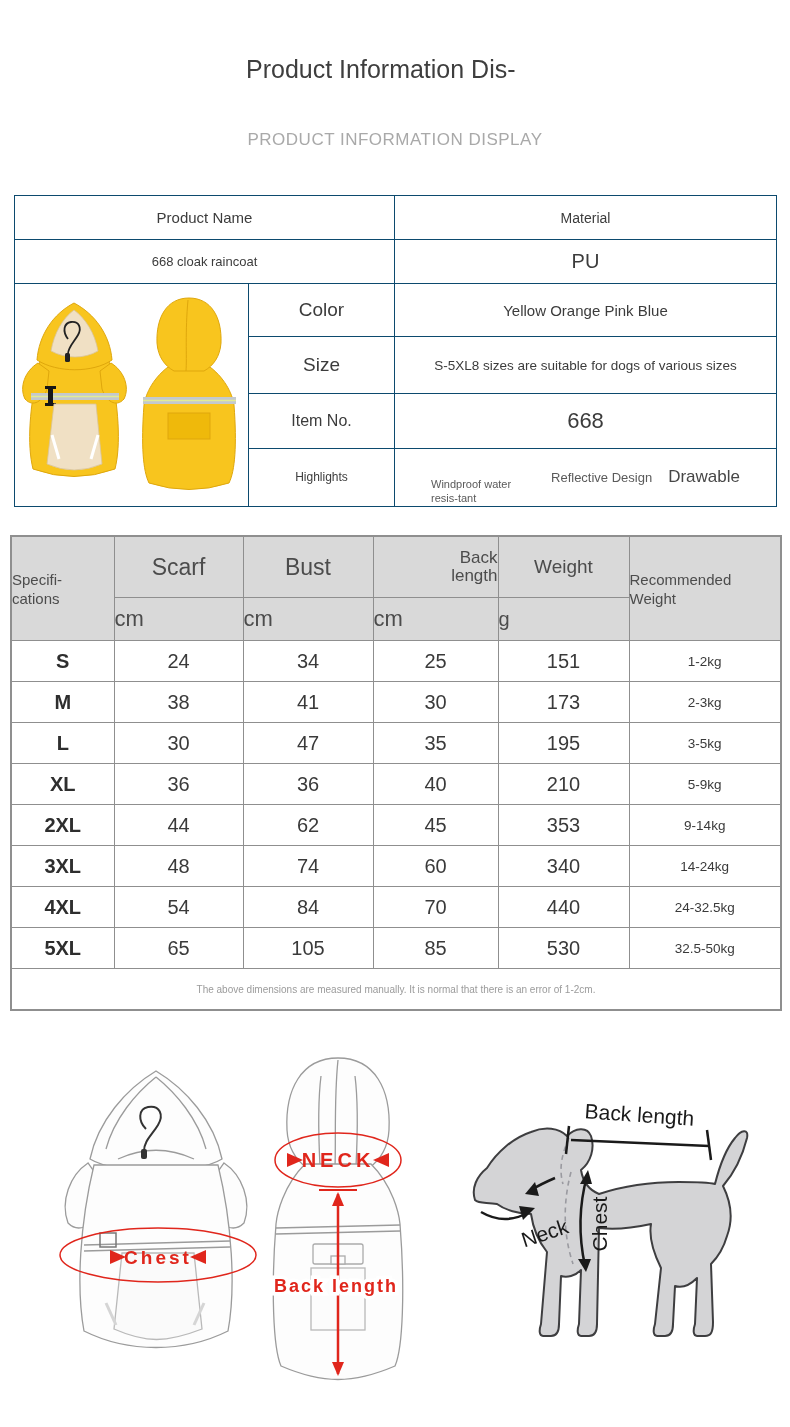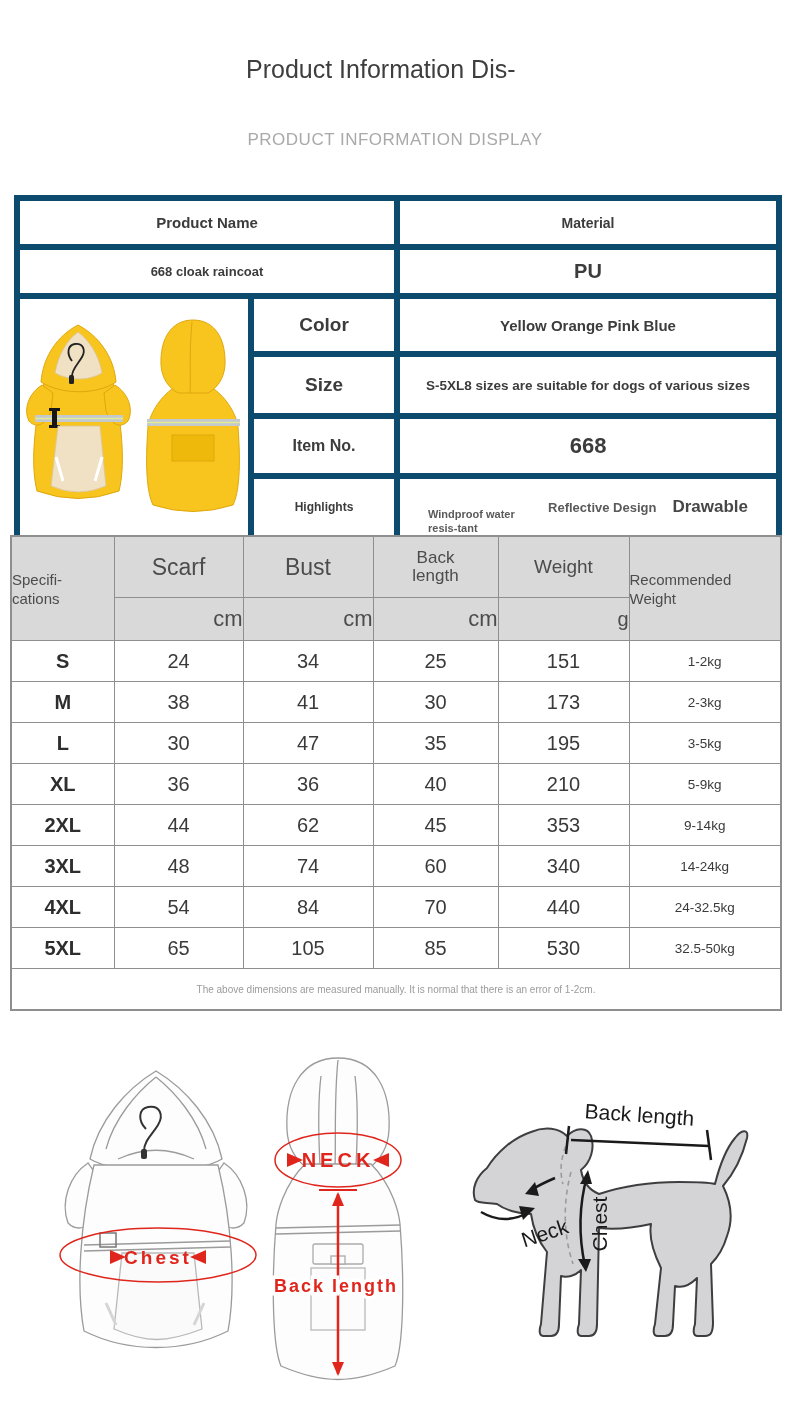--- a/index.html
+++ b/index.html
@@ -6,22 +6,22 @@
   .page{position:relative;width:790px;height:1427px;background:#fff;overflow:hidden;
         font-family:"Liberation Sans",sans-serif;}
   
   .title{position:absolute;left:246px;top:56px;width:300px;font-size:25px;
          color:#3e3e3e;line-height:27px;}
   .subtitle{position:absolute;left:0;top:130px;width:790px;text-align:center;
             font-size:17px;color:#a9a9a9;letter-spacing:.5px;}
   
   table{border-collapse:collapse;table-layout:fixed;}
   .ptable{position:absolute;left:14px;top:195px;width:762px;}
-  .ptable td{border:6px solid #0c4a6e;text-align:center;vertical-align:middle;
-             color:#3c3c3c;padding:0;overflow:hidden;font-weight:bold;}
+  .ptable td{border:1px solid #0c4a6e;text-align:center;vertical-align:middle;
+             color:#3c3c3c;padding:0;overflow:hidden;}
   .pn-label{font-size:15px;height:43px;}
   .mat-label{font-size:14px;height:43px;}
   .pn-value{font-size:13px;color:#585858;height:43px;}
   .mat-value{font-size:20px;height:43px;}
   .lbl-color,.lbl-size{font-size:19px;color:#4a4a4a;}
   .lbl-item{font-size:16px;color:#4a4a4a;}
   .lbl-high{font-size:12px;color:#6a6a6a;}
   .val-color{font-size:15px;color:#585858;}
   .val-size{font-size:13.5px;color:#585858;}
   .val-item{font-size:22px;color:#3a3a3a;}
@@ -29,24 +29,24 @@
   .high-1{font-size:11px;width:104px;text-align:left;line-height:1.3;color:#5a5a5a;margin-top:28px;}
   .high-2{font-size:13px;color:#5a5a5a;}
   .high-3{font-size:17px;color:#474747;}
   .img-cell{padding:0;}
   
   .stable{position:absolute;left:10px;top:535px;width:770px;border:2px solid #8f8f8f;}
   .stable th,.stable td{border:1px solid #8f8f8f;padding:0;}
   .stable th{background:#d9d9d9;color:#4c4c4c;font-weight:normal;vertical-align:middle;}
   .h-corner{text-align:left;padding-left:20px;font-size:15px;line-height:19px;}
   .h-big{font-size:23px;height:60px;text-align:center;}
-  .h-back{font-size:17px;line-height:18px;text-align:center;padding-left:24px;}
+  .h-back{font-size:17px;line-height:18px;text-align:right;padding-left:24px;}
   .h-weight{font-size:19px;text-align:center;}
   .h-rec{text-align:left;padding-left:14px;font-size:15px;line-height:19px;margin-left:12px;}
-  .h-unit{height:42px;font-weight:bold;font-size:22px;color:#2e2e2e;text-align:right;}
+  .h-unit{height:42px;font-weight:bold;font-size:22px;color:#2e2e2e;text-align:left;}
   .h-unit-g{font-size:20px;}
   .stable td{height:40px;text-align:center;background:#fff;}
   .sz{font-weight:bold;font-size:20px;color:#2e2e2e;}
   .num{font-size:20px;color:#3a3a3a;}
   .kg{font-size:13.5px;color:#3a3a3a;}
   .note-cell{height:57px;font-size:10px;color:#9b9b9b;text-align:center;}
   
   .svg-abs{position:absolute;}
 </style>
 </head>

